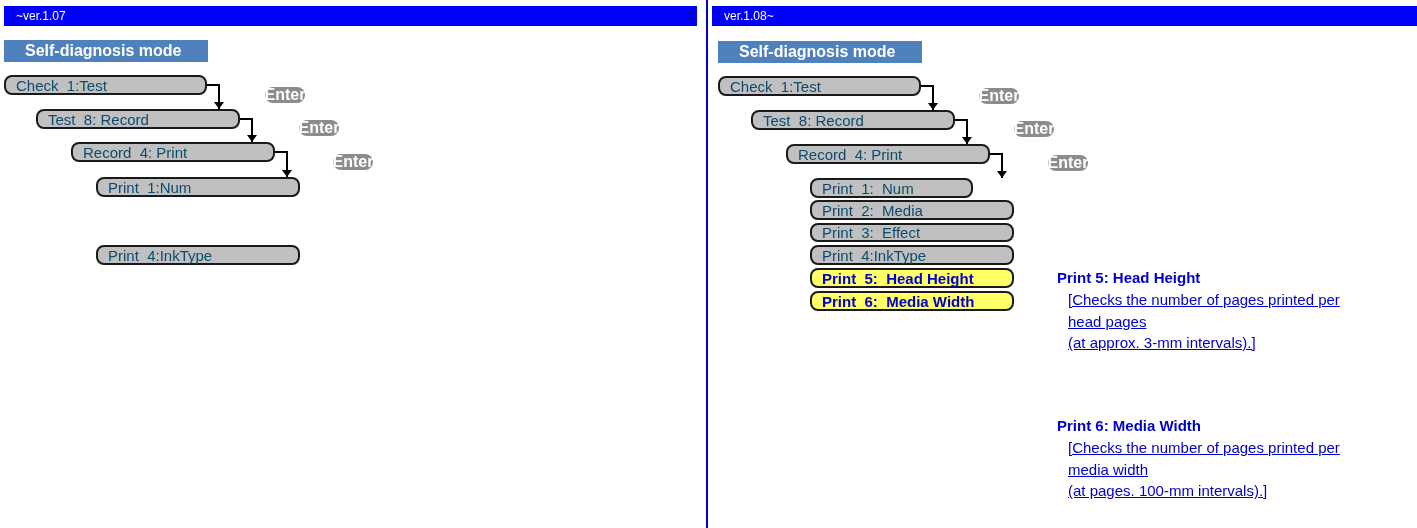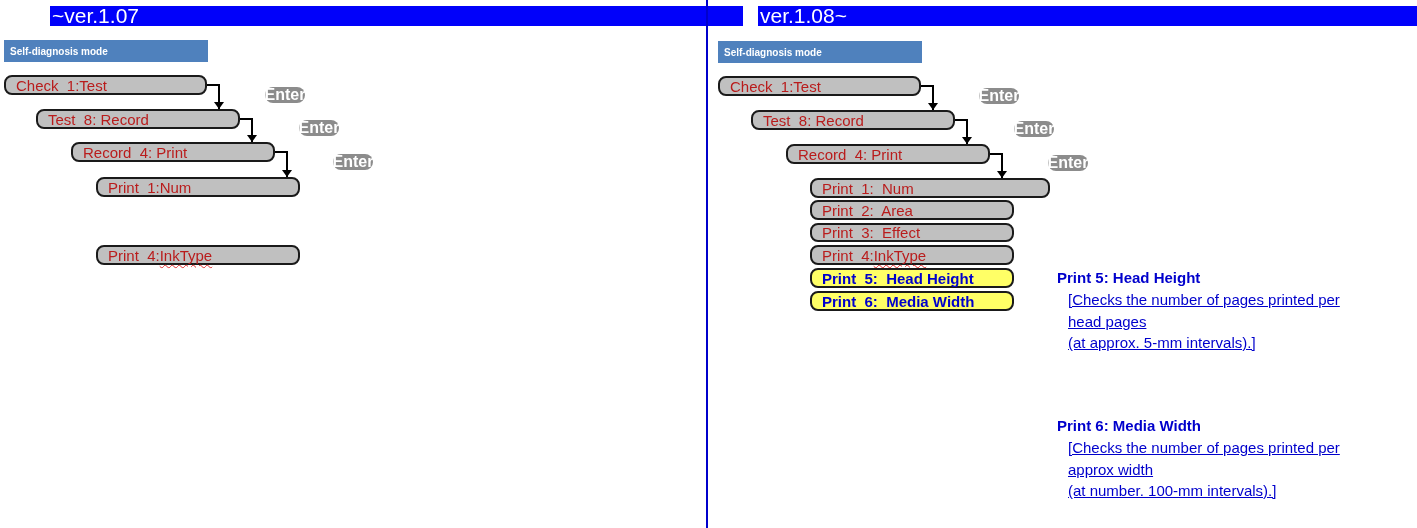--- a/index.html
+++ b/index.html
@@ -8,60 +8,58 @@
     width: 1417px;
     height: 528px;
     overflow: hidden;
     background: #fff;
     font-family: "Liberation Sans", sans-serif;
   }
   .vbar {
     position: absolute;
     background: var(--header-bar, #0101FA);
     color: #fff;
-    font-size: 21px;
-    display: flex;
-    align-items: center;
-    padding-left: 2px;
-    box-sizing: border-box;
-    white-space: pre;
-    margin-left: 46px;
+    font-size: 12px;
+    display: flex;
+    align-items: center;
+    padding-left: 12px;
+    box-sizing: border-box;
+    white-space: pre;
   }
   .mode {
     position: absolute;
     background: var(--mode-badge, #4F81BD);
     color: #fff;
     font-weight: bold;
-    font-size: 10px;
-    display: flex;
-    align-items: center;
-    padding-left: 6px;
+    font-size: 16px;
+    display: flex;
+    align-items: center;
+    padding-left: 21px;
     box-sizing: border-box;
     white-space: pre;
   }
   .mbox {
     position: absolute;
     background: var(--menu-gray, #C0C0C0);
     border: 2px solid #1a1a1a;
     border-radius: 8px;
-    color: #b91c1c;
+    color: #0c4a6e;
     font-size: 15px;
     display: flex;
     align-items: center;
     padding-left: 10px;
     box-sizing: border-box;
     white-space: pre;
   }
   .mbox.hl {
     background: var(--highlight-yellow, #FFFF66);
     color: var(--blue-text, #0000CC);
     font-weight: bold;
   }
   .sq {
-    text-decoration: underline;
     text-decoration-style: wavy;
     text-decoration-color: #e03030;
     text-decoration-thickness: 1px;
     text-underline-offset: 3px;
     text-align: right;
   }
   .conn {
     position: absolute;
     border-top: 2px solid #000;
     border-right: 2px solid #000;
@@ -159,46 +157,46 @@
   <div class="enter" style="left:948px; top:88px;">Enter</div>
 
   <div class="conn" style="left:955px; top:119px; width:13px; height:25px;"></div>
   <div class="ahead" style="left:962px; top:137px;"></div>
   <div class="enter" style="left:983px; top:121px;">Enter</div>
 
   <div class="conn" style="left:990px; top:153px; width:13px; height:25px;"></div>
   <div class="ahead" style="left:997px; top:171px;"></div>
   <div class="enter" style="left:1017px; top:155px;">Enter</div>
 
-  <div class="mbox" style="left:810px; top:178px; width:240px; height:20px;">
+  <div class="mbox" style="left:810px; top:178px; width:163px; height:20px;">
     <span>Print  1:  Num</span><span class="sq"></span>
   </div>
   <div class="mbox" style="left:810px; top:200px; width:204px; height:20px;">
-    <span>Print  2:  Area</span><span class="sq"></span>
+    <span>Print  2:  Media</span><span class="sq"></span>
   </div>
   <div class="mbox" style="left:810px; top:223px; width:204px; height:19px;">
     <span>Print  3:  Effect</span><span class="sq"></span>
   </div>
   <div class="mbox" style="left:810px; top:245px; width:204px; height:20px;">
     <span>Print  4:</span><span class="sq">InkType</span>
   </div>
   <div class="mbox hl" style="left:810px; top:268px; width:204px; height:20px;">
     <span>Print  5:  Head Height</span><span class="sq"></span>
   </div>
   <div class="mbox hl" style="left:810px; top:291px; width:204px; height:20px;">
     <span>Print  6:  Media Width</span><span class="sq"></span>
   </div>
 
   <div class="ann" style="left:1057px; top:267px;">
     <div class="ann-title">Print 5: Head Height</div>
     <div class="ann-line">[Checks the number of pages printed per</div>
     <div class="ann-line">head pages</div>
-    <div class="ann-line">(at approx. 5-mm intervals).]</div>
+    <div class="ann-line">(at approx. 3-mm intervals).]</div>
   </div>
 
   <div class="ann" style="left:1057px; top:415px;">
     <div class="ann-title">Print 6: Media Width</div>
     <div class="ann-line">[Checks the number of pages printed per</div>
-    <div class="ann-line">approx width</div>
-    <div class="ann-line">(at number. 100-mm intervals).]</div>
+    <div class="ann-line">media width</div>
+    <div class="ann-line">(at pages. 100-mm intervals).]</div>
   </div>
 
 </div>
 
 </body></html>

